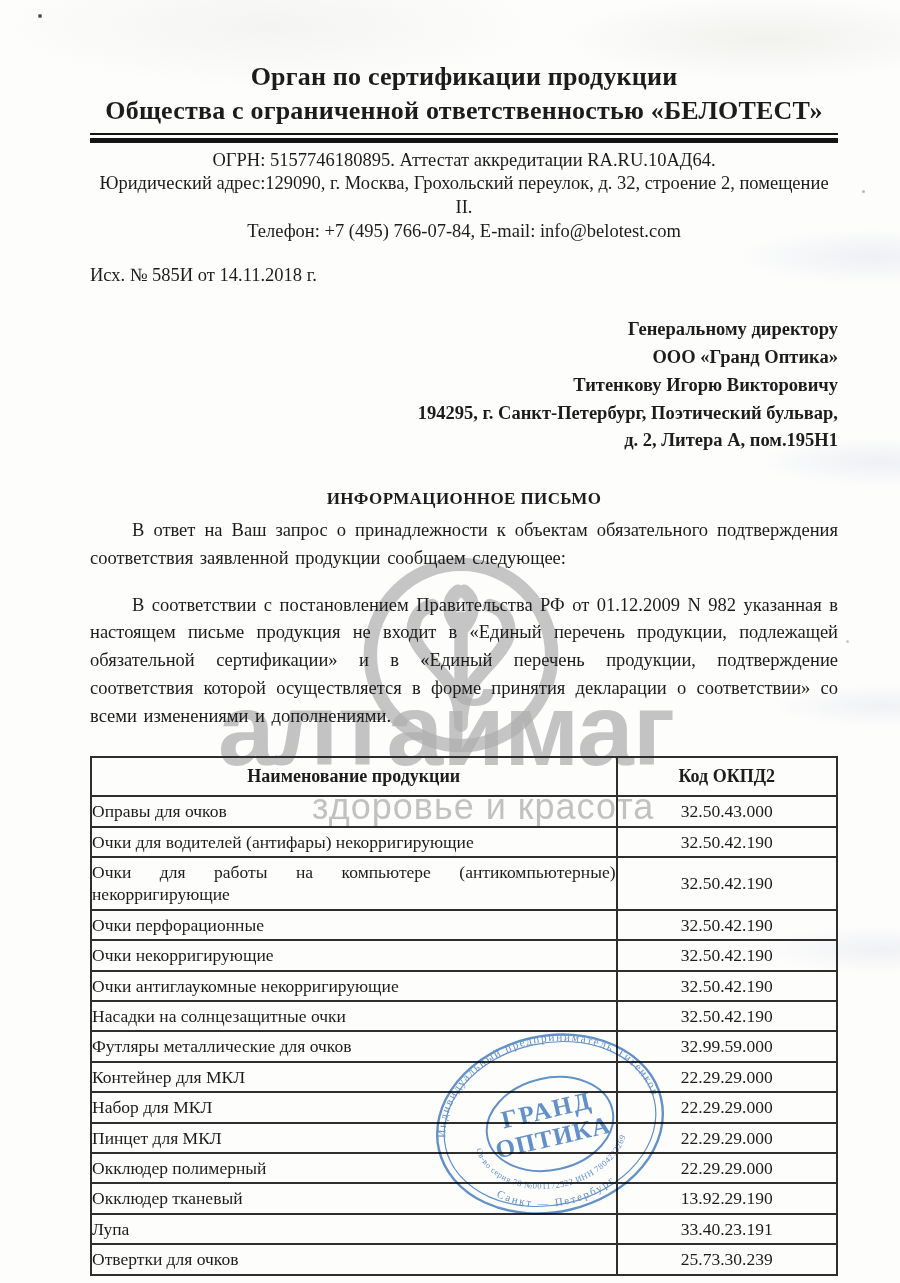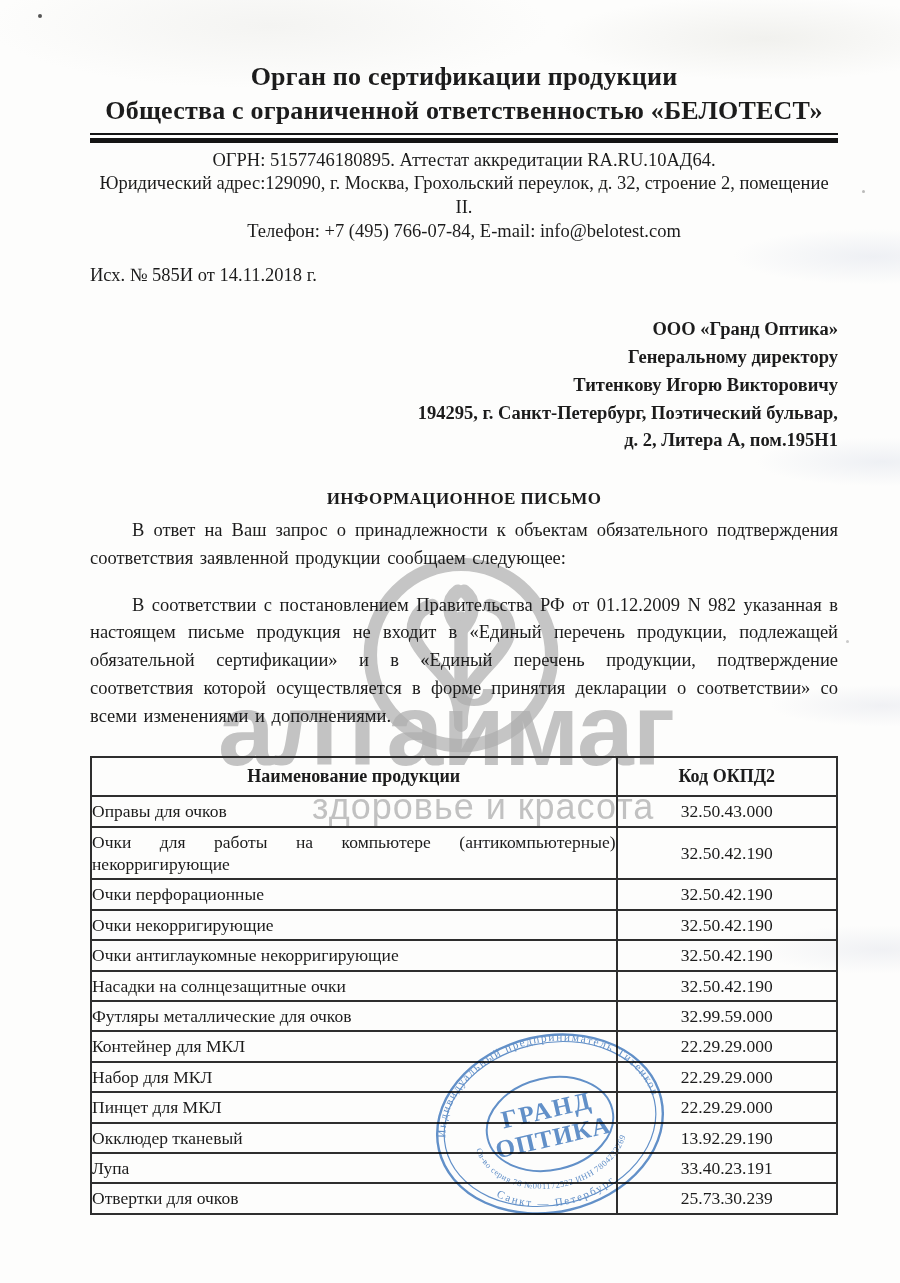--- a/index.html
+++ b/index.html
@@ -90,22 +90,22 @@
     <div class="org-title">Орган по сертификации продукции</div>
     <div class="org-title">Общества с ограниченной ответственностью «БЕЛОТЕСТ»</div>
     <div class="rule"></div>
     <div class="meta-line">ОГРН: 5157746180895. Аттестат аккредитации RA.RU.10АД64.</div>
     <div class="meta-line">Юридический адрес:129090, г. Москва, Грохольский переулок, д. 32, строение 2, помещение II.</div>
     <div class="meta-line">Телефон: +7 (495) 766-07-84, E-mail: info@belotest.com</div>
 
     <div class="ref-line">Исх. № 585И от 14.11.2018 г.</div>
 
     <div class="recipient">
+      <div>Генеральному директору</div>
       <div>ООО «Гранд Оптика»</div>
-      <div>Генеральному директору</div>
       <div>Титенкову Игорю Викторовичу</div>
       <div>194295, г. Санкт-Петербург, Поэтический бульвар,</div>
       <div>д. 2, Литера А, пом.195Н1</div>
     </div>
 
     <div class="letter-title">ИНФОРМАЦИОННОЕ ПИСЬМО</div>
 
     <div class="para">В ответ на Ваш запрос о принадлежности к объектам обязательного подтверждения соответствия заявленной продукции сообщаем следующее:</div>
     <div class="para second">В соответствии с постановлением Правительства РФ от 01.12.2009 N 982 указанная в настоящем письме продукция не входит в «Единый перечень продукции, подлежащей обязательной сертификации» и в «Единый перечень продукции, подтверждение соответствия которой осуществляется в форме принятия декларации о соответствии» со всеми изменениями и дополнениями.</div>
 
@@ -115,20 +115,24 @@
           <th>Наименование продукции</th>
           <th>Код ОКПД2</th>
         </tr>
       </thead>
       <tbody id="products-body">
   <tr>
     <td class="name-cell">Оправы для очков</td>
     <td class="code-cell">32.50.43.000</td>
   </tr>
 
+  <tr>
+    <td class="name-cell">Очки для водителей (антифары) некорригирующие</td>
+    <td class="code-cell">32.50.42.190</td>
+  </tr>
 
   <tr>
     <td class="name-cell">Очки для работы на компьютере (антикомпьютерные) некорригирующие</td>
     <td class="code-cell">32.50.42.190</td>
   </tr>
 
   <tr>
     <td class="name-cell">Очки перфорационные</td>
     <td class="code-cell">32.50.42.190</td>
   </tr>
@@ -161,20 +165,24 @@
   <tr>
     <td class="name-cell">Набор для МКЛ</td>
     <td class="code-cell">22.29.29.000</td>
   </tr>
 
   <tr>
     <td class="name-cell">Пинцет для МКЛ</td>
     <td class="code-cell">22.29.29.000</td>
   </tr>
 
+  <tr>
+    <td class="name-cell">Окклюдер полимерный</td>
+    <td class="code-cell">22.29.29.000</td>
+  </tr>
 
   <tr>
     <td class="name-cell">Окклюдер тканевый</td>
     <td class="code-cell">13.92.29.190</td>
   </tr>
 
   <tr>
     <td class="name-cell">Лупа</td>
     <td class="code-cell">33.40.23.191</td>
   </tr>

